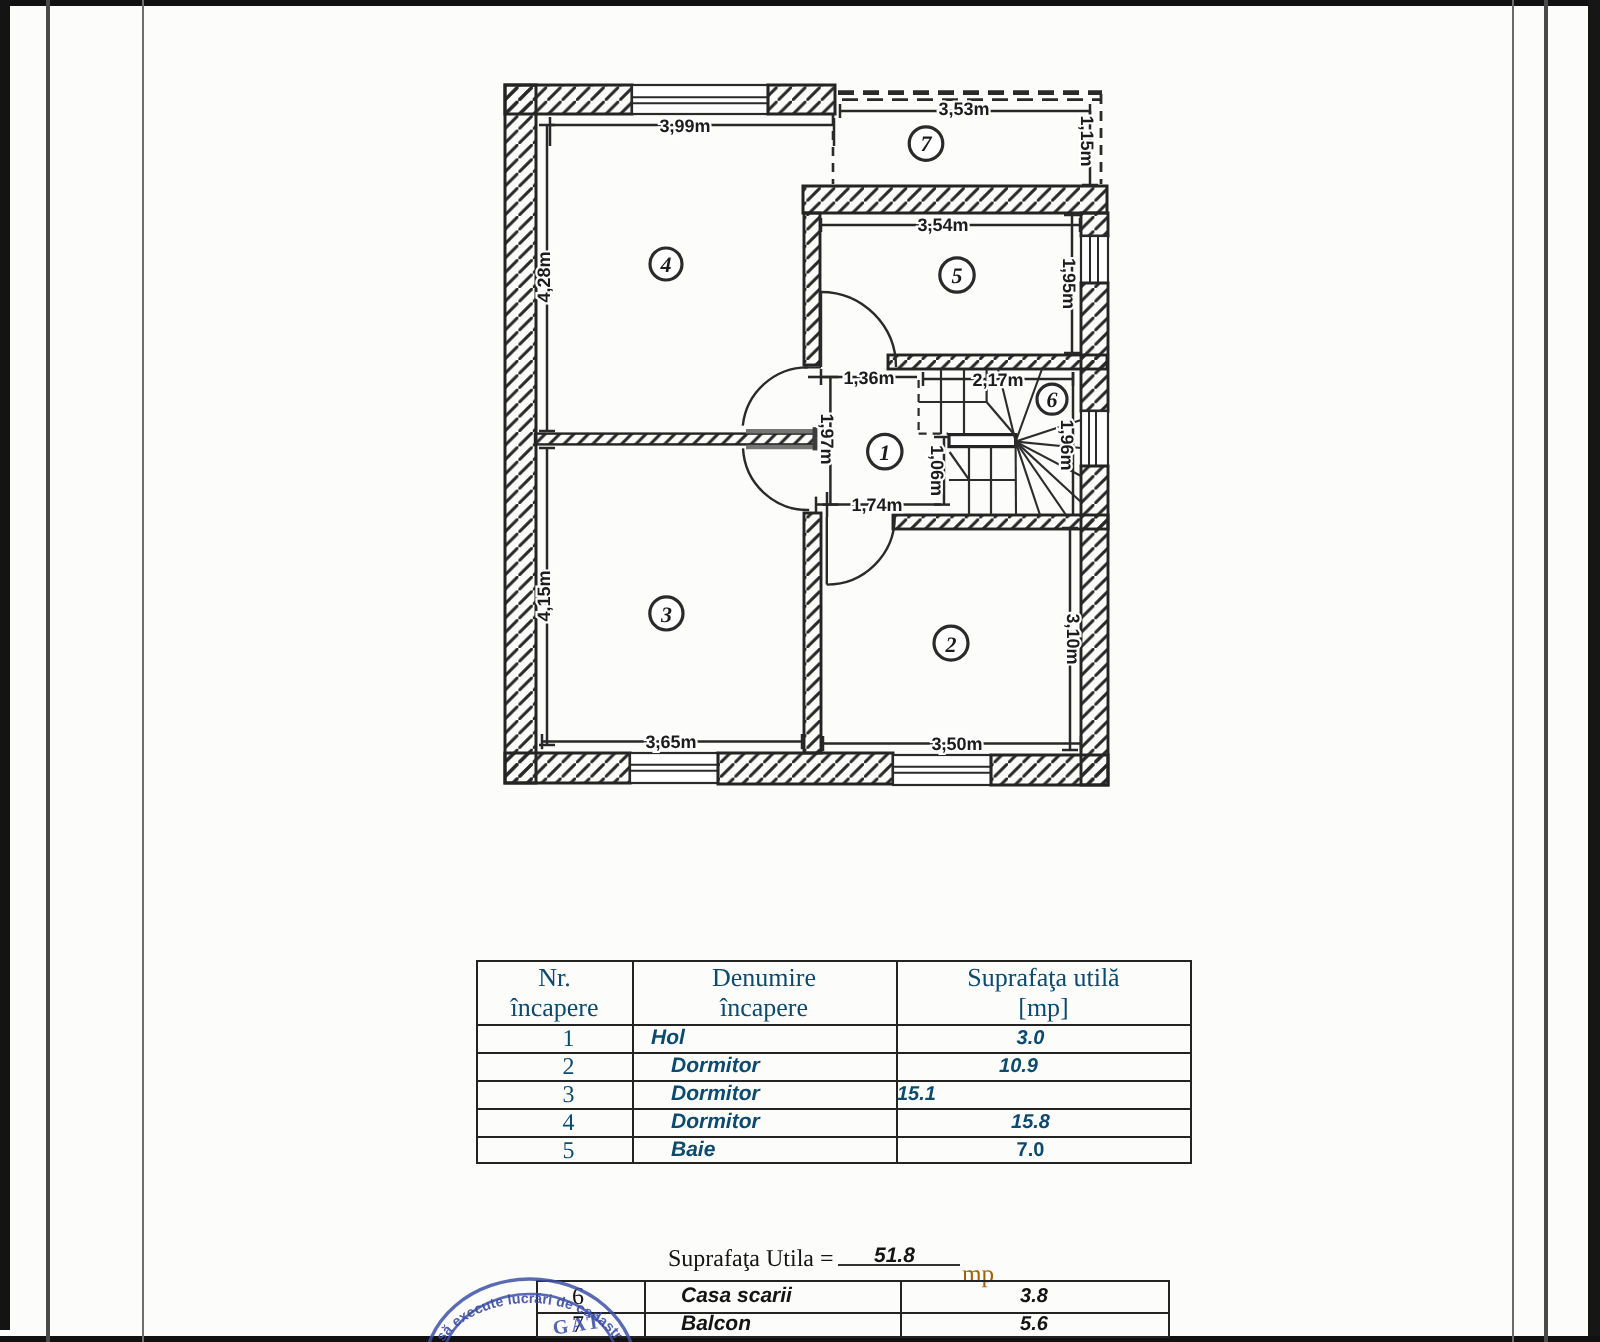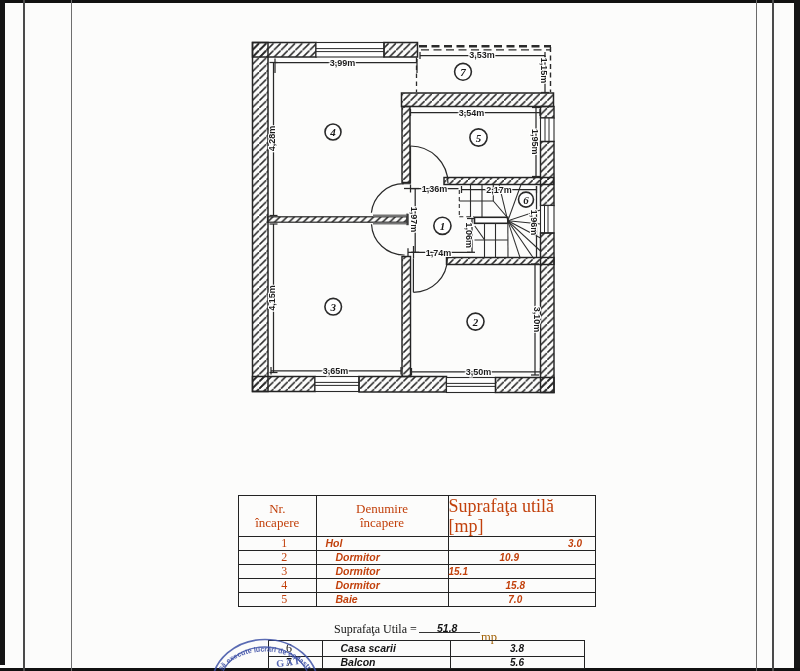--- a/index.html
+++ b/index.html
@@ -321,39 +321,39 @@
         <text x="333.2" y="311">3</text>
       </g>
 
     <g>
         <circle cx="475.5" cy="321.6" r="8.5" fill="#fff" stroke="#2a2a2a" stroke-width="1.6"></circle>
         <text x="475.5" y="326">2</text>
       </g>
   </g>
 </svg>
 
-<table class="abs" style="left:238px;top:495px;width:357px;border-collapse:collapse;table-layout:fixed;
-       font-family:'Liberation Serif',serif;color:#c2410c;">
+<table class="abs" style="left:238px;top:480px;width:357px;border-collapse:collapse;table-layout:fixed;
+       font-family:'Liberation Serif',serif;color:#0c4a6e;">
   <colgroup>
       <col style="width:77.5px">
       <col style="width:132px">
       <col style="width:147.5px">
     </colgroup>
   <tbody>
 
   <tr style="height:32px;">
     <td style="border:1.4px solid #232323;text-align:center;font-size:13px;line-height:1.12;">Nr.<br>încapere</td>
     <td style="border:1.4px solid #232323;text-align:center;font-size:13px;line-height:1.12;margin-left:45px;">Denumire<br>încapere</td>
-    <td style="border:1.4px solid #232323;text-align:left;font-size:18px;line-height:1.12;">Suprafaţa utilă<br>[mp]</td>
+    <td style="border:1.4px solid #232323;text-align:center;font-size:13px;line-height:1.12;">Suprafaţa utilă<br>[mp]</td>
   </tr>
 
   <tr style="height:13.9px;font-size:11px;line-height:11px;">
     <td style="border:1.2px solid #232323;text-align:center;padding-left:14px;font-size:12px;">1</td>
     <td style="border:1.2px solid #232323;padding-left:9px;font-family:'Liberation Sans',sans-serif;font-style:italic;font-weight:600;font-size:10.5px;">Hol</td>
-    <td style="border:1.2px solid #232323;text-align:right;padding-right:13px;font-family:'Liberation Sans',sans-serif;font-style:italic;font-weight:600;font-size:10px;">3.0</td>
+    <td style="border:1.2px solid #232323;text-align:center;padding-right:13px;font-family:'Liberation Sans',sans-serif;font-style:italic;font-weight:600;font-size:10px;">3.0</td>
   </tr>
 
   <tr style="height:13.9px;font-size:11px;line-height:11px;">
     <td style="border:1.2px solid #232323;text-align:center;padding-left:14px;font-size:12px;">2</td>
     <td style="border:1.2px solid #232323;padding-left:19px;font-family:'Liberation Sans',sans-serif;font-style:italic;font-weight:600;font-size:10.5px;">Dormitor</td>
     <td style="border:1.2px solid #232323;text-align:center;padding-right:25px;font-family:'Liberation Sans',sans-serif;font-style:italic;font-weight:600;font-size:10px;">10.9</td>
   </tr>
 
   <tr style="height:13.9px;font-size:11px;line-height:11px;">
     <td style="border:1.2px solid #232323;text-align:center;padding-left:14px;font-size:12px;">3</td>
@@ -363,21 +363,21 @@
 
   <tr style="height:13.9px;font-size:11px;line-height:11px;">
     <td style="border:1.2px solid #232323;text-align:center;padding-left:14px;font-size:12px;">4</td>
     <td style="border:1.2px solid #232323;padding-left:19px;font-family:'Liberation Sans',sans-serif;font-style:italic;font-weight:600;font-size:10.5px;">Dormitor</td>
     <td style="border:1.2px solid #232323;text-align:center;padding-right:13px;font-family:'Liberation Sans',sans-serif;font-style:italic;font-weight:600;font-size:10px;">15.8</td>
   </tr>
 
   <tr style="height:13.9px;font-size:11px;line-height:11px;">
     <td style="border:1.2px solid #232323;text-align:center;padding-left:14px;font-size:12px;">5</td>
     <td style="border:1.2px solid #232323;padding-left:19px;font-family:'Liberation Sans',sans-serif;font-style:italic;font-weight:600;font-size:10.5px;">Baie</td>
-    <td style="border:1.2px solid #232323;text-align:center;padding-right:13px;font-family:'Liberation Sans',sans-serif;font-style:italic;font-weight:600;font-size:10px;">7.0</td>
+    <td style="border:1.2px solid #232323;text-align:center;padding-right:13px;font-family:'Liberation Sans',sans-serif;font-weight:600;font-size:10px;">7.0</td>
   </tr>
   </tbody>
 </table>
 
 <div class="abs" style="left:334px;top:622px;font-family:'Liberation Serif',serif;font-size:12px;color:#141414;">Suprafaţa Utila =</div>
 
 <div class="abs" style="left:419px;top:632px;width:60.5px;height:1.2px;background:#333;"></div>
 
 <div class="abs" style="left:437px;top:622px;font-family:'Liberation Sans',sans-serif;font-style:italic;font-weight:600;font-size:10.5px;color:#141414;">51.8</div>
 

